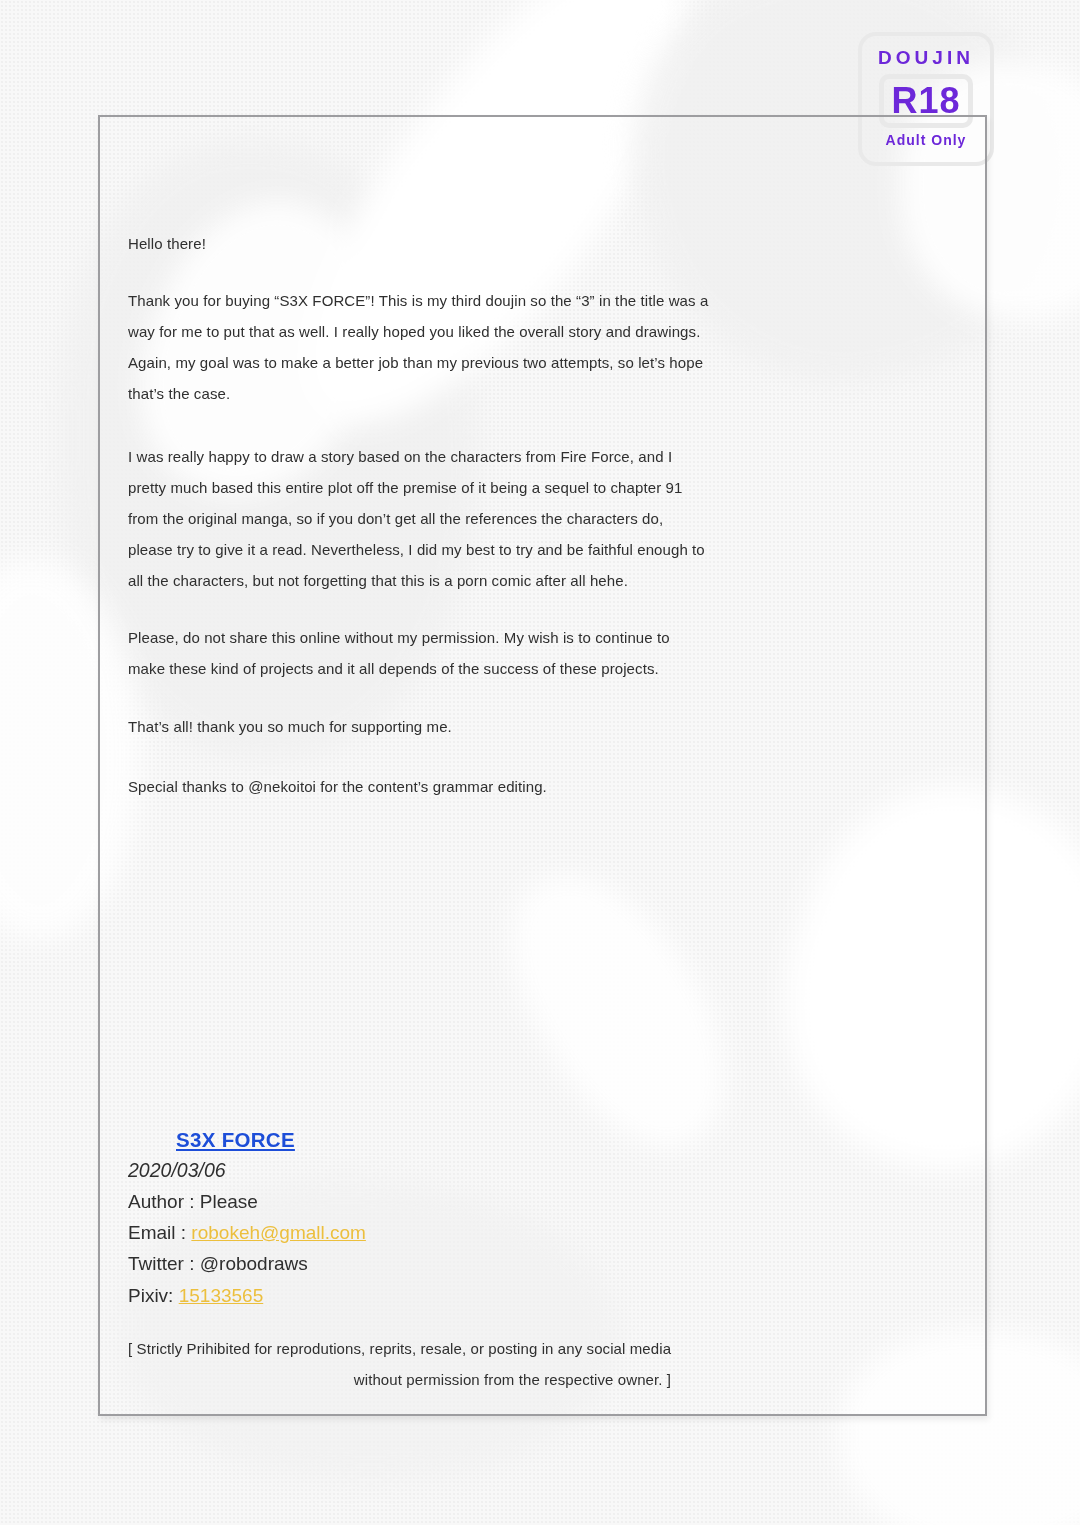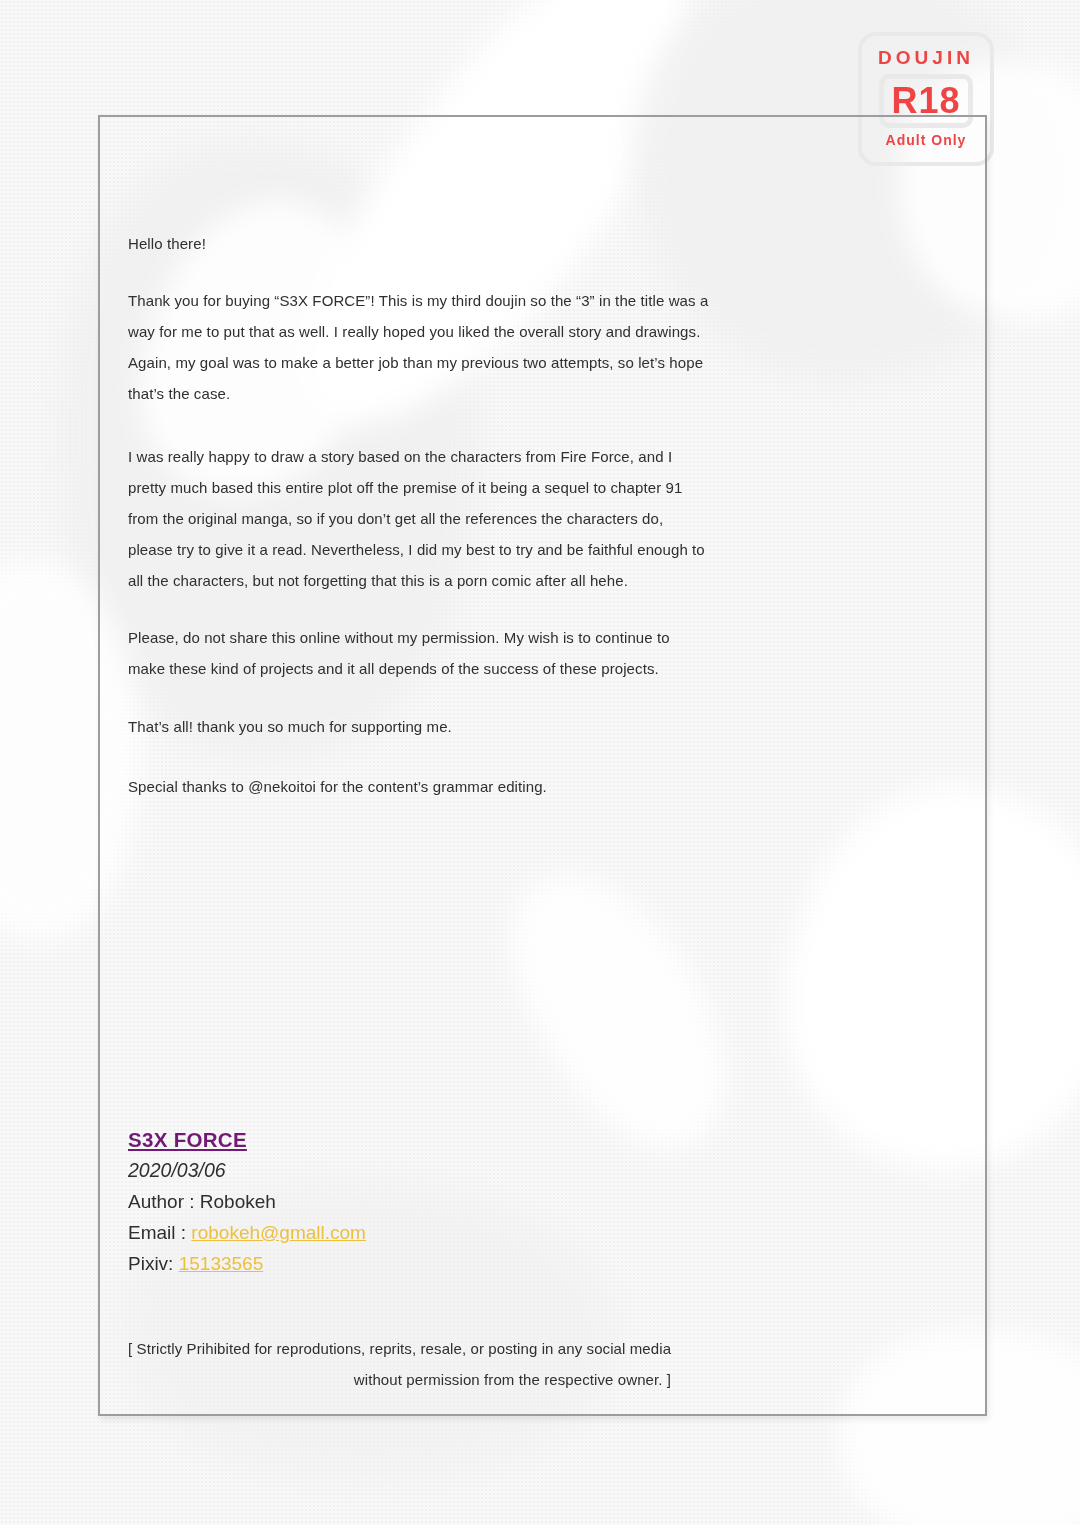--- a/index.html
+++ b/index.html
@@ -28,21 +28,21 @@
   .g7 { left: 540px; top: 860px;  width: 160px; height: 300px; background: #ffffff; opacity: .9; transform: rotate(-30deg); }
   .g8 { left: -60px; top: 560px;  width: 200px; height: 380px; background: #ffffff; opacity: .85; }
   .g9 { left: 120px; top: 1180px; width: 500px; height: 300px; background: #f1f1f1; opacity: .7; }
   .g10{ left: 840px; top: 1330px; width: 300px; height: 220px; background: #ffffff; opacity: .9; }
 
   
   .badge {
     position: absolute; left: 858px; top: 32px;
     width: 128px; height: 126px;
     border: 4px solid #e9e9e9; border-radius: 18px;
-    color: #ef4444; text-align: center; z-index: 0;
+    color: #6d28d9; text-align: center; z-index: 0;
     font-weight: 700;
   }
   .badge-doujin { margin-top: 11px; font-size: 19px; letter-spacing: 4px; }
   .badge-r18 {
     width: 84px; margin: 5px auto 4px;
     border: 5px solid #e9e9e9; border-radius: 10px;
     font-size: 36px; line-height: 44px; font-weight: 800; letter-spacing: 1px;
   }
   .badge-adult { font-size: 14px; letter-spacing: 1px; }
 
@@ -61,22 +61,22 @@
   .greeting     { top: 228px; }
   .para1        { top: 285px; }
   .para2        { top: 441px; }
   .para3        { top: 622px; }
   .thanks-line  { top: 711px; }
   .special-line { top: 771px; }
 
   .credits { top: 1124px; }
   .credits .row { line-height: 31.2px; font-size: 19px; white-space: nowrap; }
   .credits-title {
-    font-size: 20.5px; font-weight: 700; color: #701a75;
-    text-decoration: underline; line-height: 31px; letter-spacing: .3px;
+    font-size: 20.5px; font-weight: 700; color: #1d4ed8;
+    text-decoration: underline; line-height: 31px; letter-spacing: .3px; margin-left: 48px;
   }
   .credits-date { font-size: 19.5px; font-style: italic; line-height: 31px; }
   .link { color: #ecbf3d; text-decoration: underline; cursor: pointer; }
 
   .footer-note { top: 1333px; text-align: right; }
 </style>
 </head>
 <body>
 
 <div class="halftone"></div>
@@ -126,25 +126,29 @@
 
 <div class="block thanks-line line">That’s all! thank you so much for supporting me.</div>
 
 <div class="block special-line line">Special thanks to @nekoitoi for the content’s grammar editing.</div>
 
 <div class="block credits">
   <div class="credits-title">S3X FORCE</div>
   <div class="credits-date">2020/03/06</div>
   <div class="row">
     <span>Author :</span>
-    <span>Robokeh</span>
+    <span>Please</span>
   </div>
   <div class="row">
     <span>Email :</span>
     <a class="link">robokeh@gmall.com</a>
+  </div>
+  <div class="row">
+    <span>Twitter :</span>
+    <span>@robodraws</span>
   </div>
   <div class="row">
     <span>Pixiv:</span>
     <a class="link">15133565</a>
   </div>
 </div>
 
 <div class="block footer-note">
   <div class="line">[ Strictly Prihibited for reprodutions, reprits, resale, or posting in any social media</div>
   <div class="line">without permission from the respective owner. ]</div>

